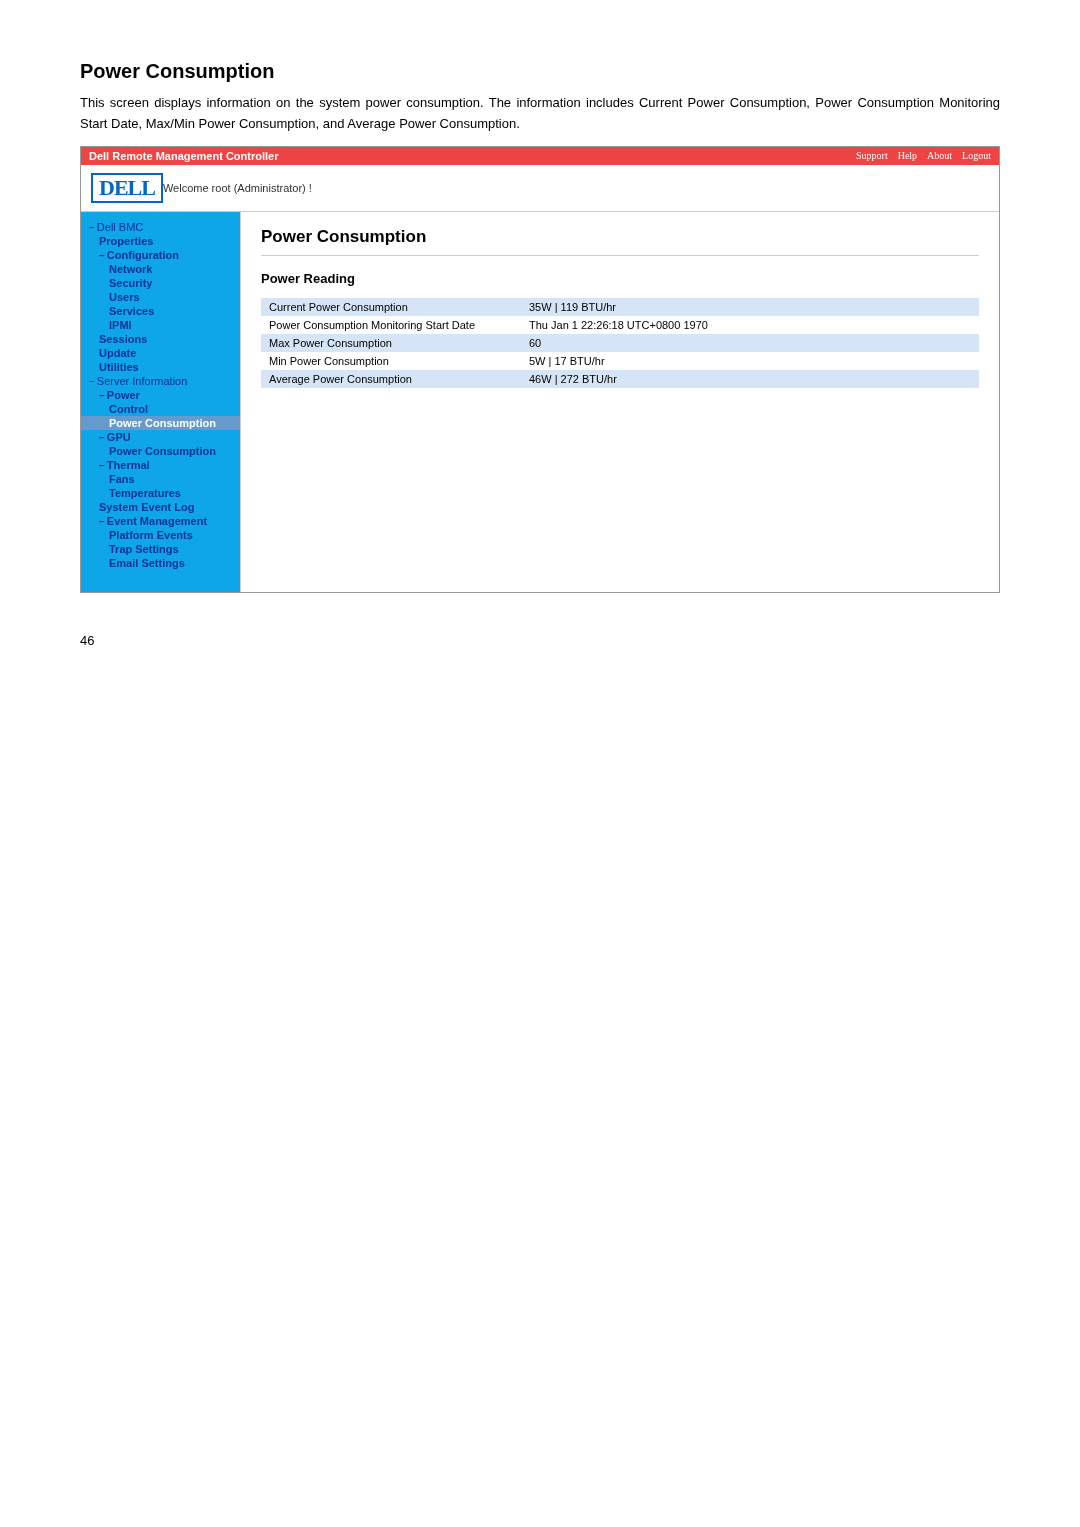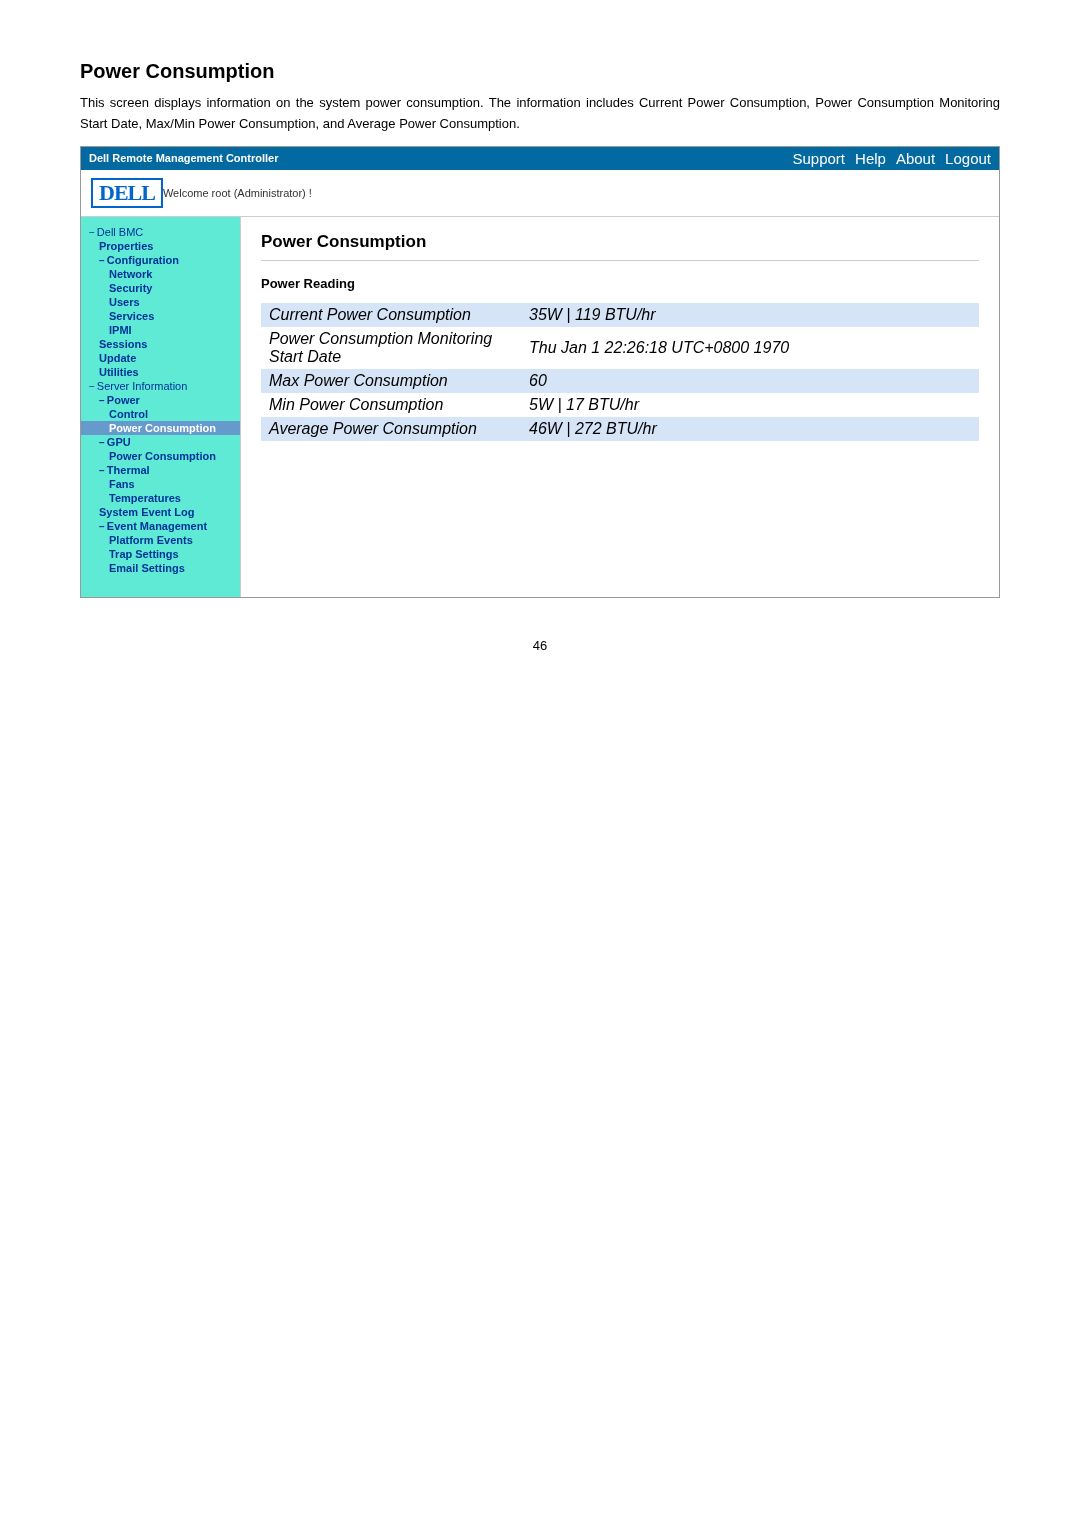--- a/index.html
+++ b/index.html
@@ -27,43 +27,44 @@
     }
 
     
     .drac-container {
       border: 1px solid #999;
       width: 100%;
     }
 
     
     .drac-topbar {
-      background: #0369a1;
+      background: #ef4444;
       color: #fff;
       font-size: 11px;
       padding: 3px 8px;
       display: flex;
       justify-content: space-between;
       align-items: center;
     }
 
     .drac-topbar-title {
       font-weight: bold;
     }
 
     .drac-topbar-links {
       display: flex;
       gap: 10px;
     }
 
     .drac-topbar-links a {
       color: #fff;
       text-decoration: none;
-      font-size: 15px;
+      font-size: 10px;
       cursor: pointer;
+      font-family: Liberation Serif, serif;
     }
 
     
     .drac-header {
       background: #fff;
       padding: 8px 10px;
       display: flex;
       justify-content: flex-start;
       align-items: center;
       border-bottom: 1px solid #ccc;
@@ -88,21 +89,21 @@
     
     .drac-body {
       display: flex;
       min-height: 380px;
     }
 
     
     .drac-sidebar {
       width: 160px;
       min-width: 160px;
-      background: #5eead4;
+      background: #0ea5e9;
       border-right: 1px solid #ccc;
       padding: 8px 0;
       font-size: 11px;
     }
 
     .sidebar-item {
       padding: 1px 8px;
       cursor: pointer;
       color: #003399;
       text-decoration: none;
@@ -142,22 +143,21 @@
     .section-title {
       font-size: 13px;
       font-weight: bold;
       margin-bottom: 12px;
     }
 
     
     .power-table {
       width: 100%;
       border-collapse: collapse;
-      font-size: 16px;
-      font-style: italic;
+      font-size: 11px;
     }
 
     .power-table tr:nth-child(odd) {
       background: #d6e4f7;
     }
 
     .power-table tr:nth-child(even) {
       background: #fff;
     }
 
@@ -170,21 +170,20 @@
       width: 260px;
       color: #000;
     }
 
     .power-table td:last-child {
       color: #000;
     }
 
     
     .page-number {
-      text-align: center;
       margin-top: 40px;
       font-size: 13px;
     }
   </style>
 </head>
 <body>
 
 <h1 class="page-title">Power Consumption</h1>
 <p class="page-description">This screen displays information on the system power consumption. The information includes Current Power Consumption, Power Consumption Monitoring Start Date, Max/Min Power Consumption, and Average Power Consumption.</p>
 

